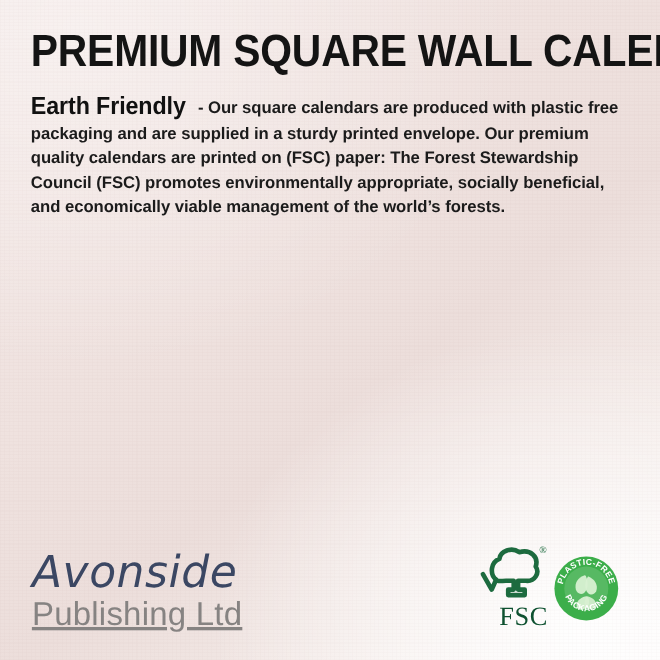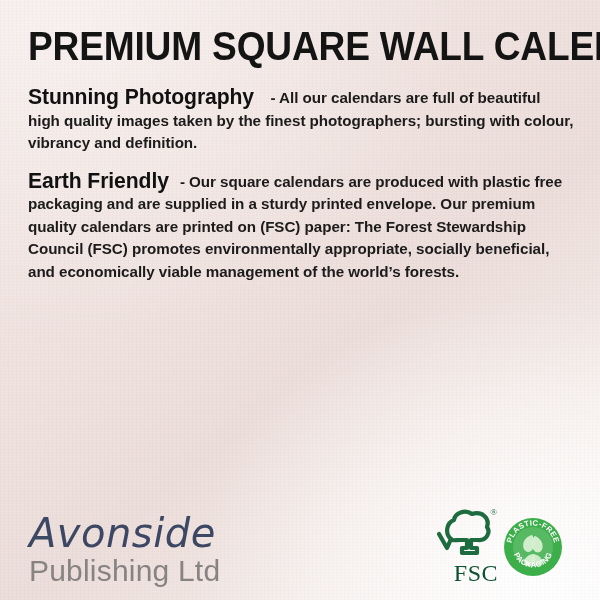--- a/index.html
+++ b/index.html
@@ -91,21 +91,21 @@
   .dash {
     font-weight: 600;
     color: #1b1b1b;
   }
 
   
   #footer {
     position: absolute;
     left: 0;
     right: 0;
-    bottom: 4px;
+    bottom: 16px;
     height: 104px;
     z-index: 3;
   }
 
   .brand {
     position: absolute;
     left: 29px;
     bottom: 8px;
     line-height: 1;
   }
@@ -121,20 +121,21 @@
   }
   .brand-sub {
     font-family: "Liberation Sans", sans-serif;
     font-weight: 400;
     font-size: 30px;
     letter-spacing: 0.2px;
     color: #868382;
     display: block;
     line-height: 34px;
     margin-top: -1px;
+    text-decoration: underline;
   }
 
   
   .fsc {
     position: absolute;
     left: 436px;
     bottom: 8px;
     width: 62px;
     height: 80px;
   }
@@ -171,23 +172,20 @@
 </head>
 <body>
 
 <div id="page">
   <div id="grain"></div>
 
   <div id="content">
 
     <h1 class="title">PREMIUM SQUARE WALL CALENDARS</h1>
 
-    <div class="feature">
-      <p class="feature-text"><span class="feature-head">Stunning Photography</span><span class="dash">-</span> <span>All our calendars are full of beautiful high quality images taken by the finest photographers; bursting with colour, vibrancy and definition.</span></p>
-    </div>
 
 
 
 
     <div class="feature">
       <p class="feature-text"><span class="feature-head">Earth Friendly</span><span class="dash">-</span> <span>Our square calendars are produced with plastic free packaging and are supplied in a sturdy printed envelope. Our premium quality calendars are printed on (FSC) paper: The Forest Stewardship Council (FSC) promotes environmentally appropriate, socially beneficial, and economically viable management of the world’s forests.</span></p>
     </div>
 
   </div>
 

